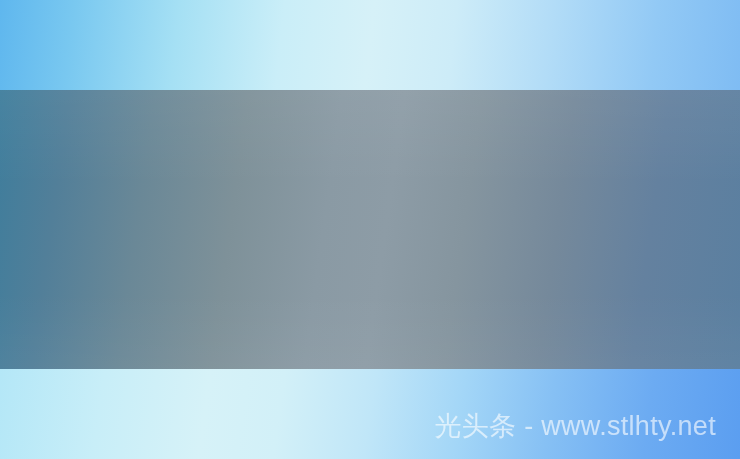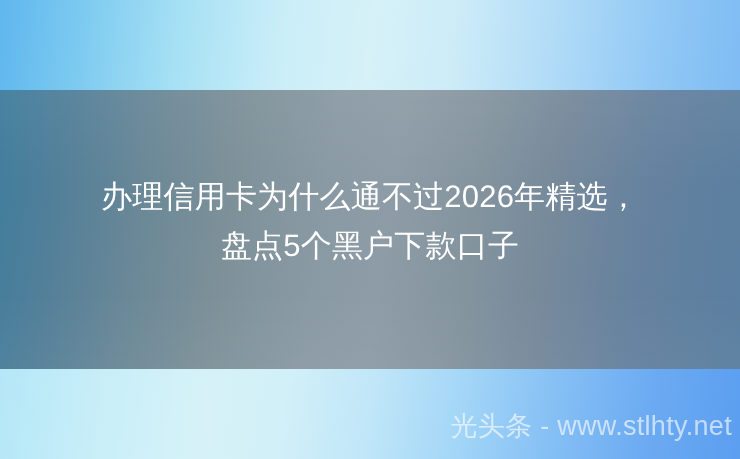--- a/index.html
+++ b/index.html
@@ -135,21 +135,21 @@
     line-height: 49px;
     letter-spacing: 0.2px;
     font-weight: 400;
     white-space: pre-line;
     text-rendering: geometricPrecision;
   }
 
   
   .watermark {
     position: absolute;
-    right: 8px;
+    right: 24px;
     top: 409px;
     font-size: 27px;
     line-height: 34px;
     color: rgba(255, 255, 255, 0.62);
     letter-spacing: 0.3px;
     font-weight: 400;
     white-space: nowrap;
     text-align: right;
   }
 </style>
@@ -159,18 +159,16 @@
 <div id="canvas">
 
   <div class="bg-base"></div>
   <div class="bg-top"></div>
   <div class="bg-bottom"></div>
 
   <div class="band">
     <div class="band-sheen"></div>
   </div>
 
-  <div class="headline">办理信用卡为什么通不过2026年精选，
-盘点5个黑户下款口子</div>
 
   <div class="watermark">光头条 - www.stlhty.net</div>
 
 </div>
 
 </body></html>

